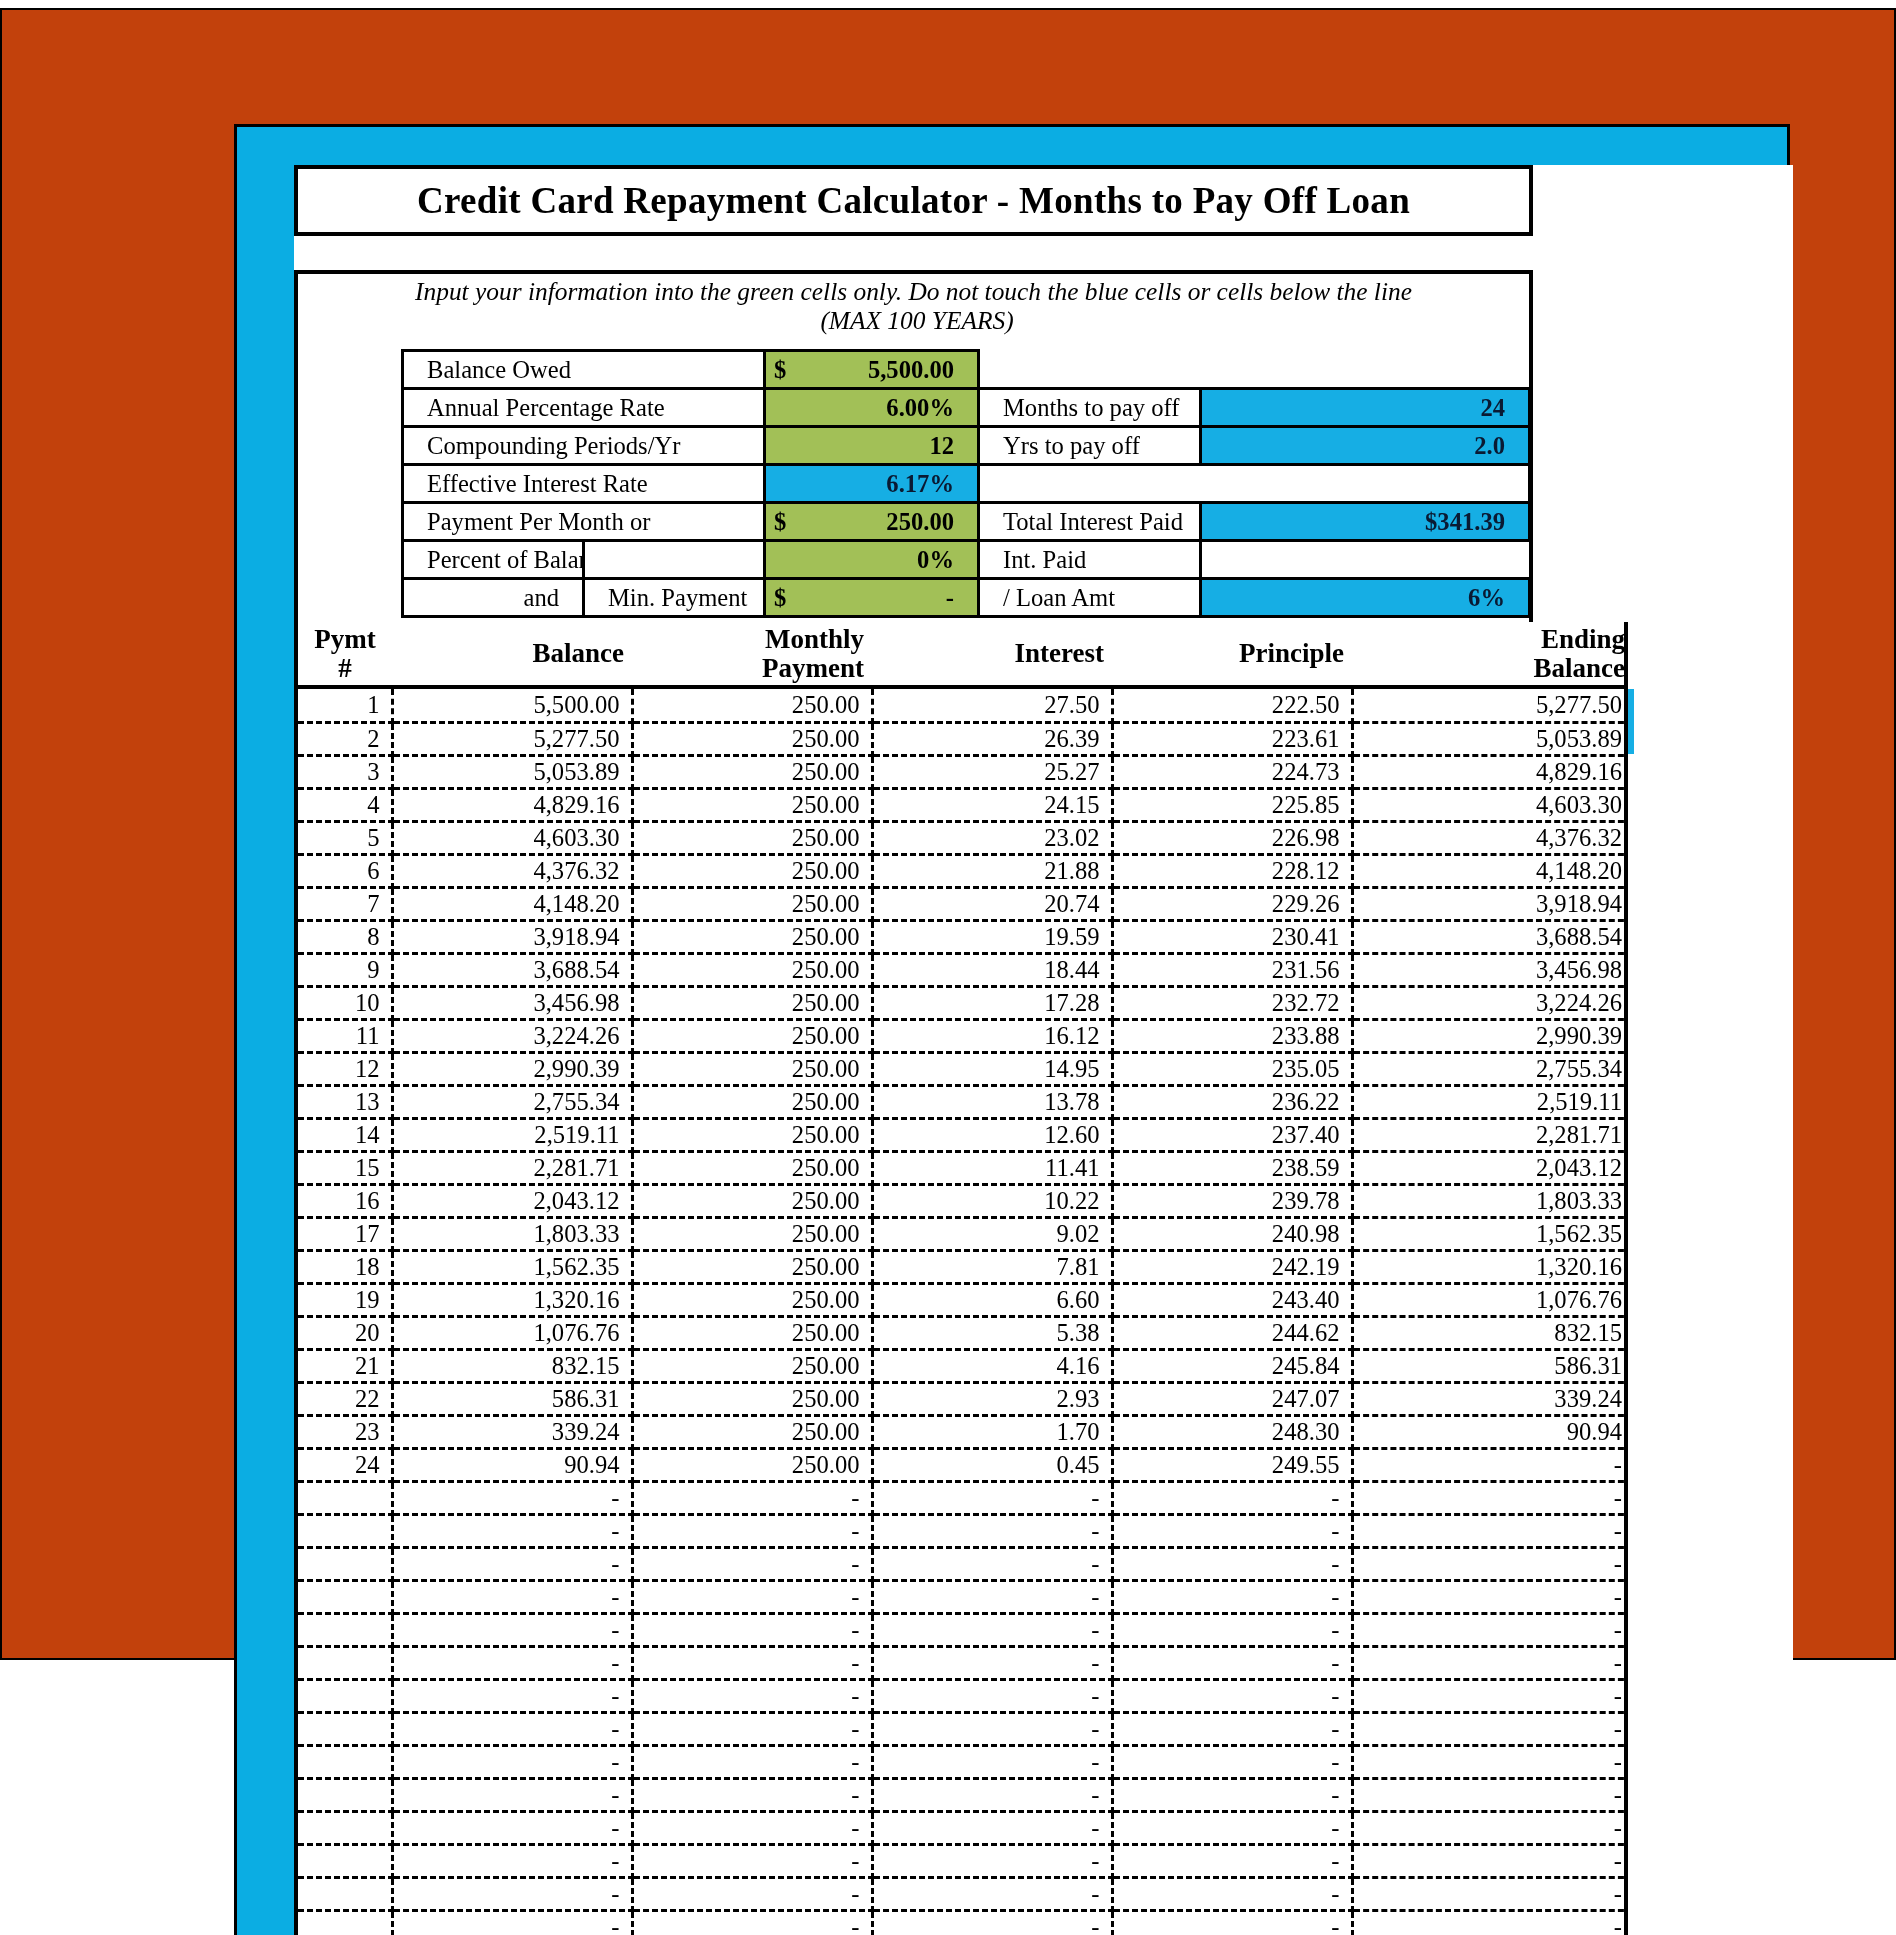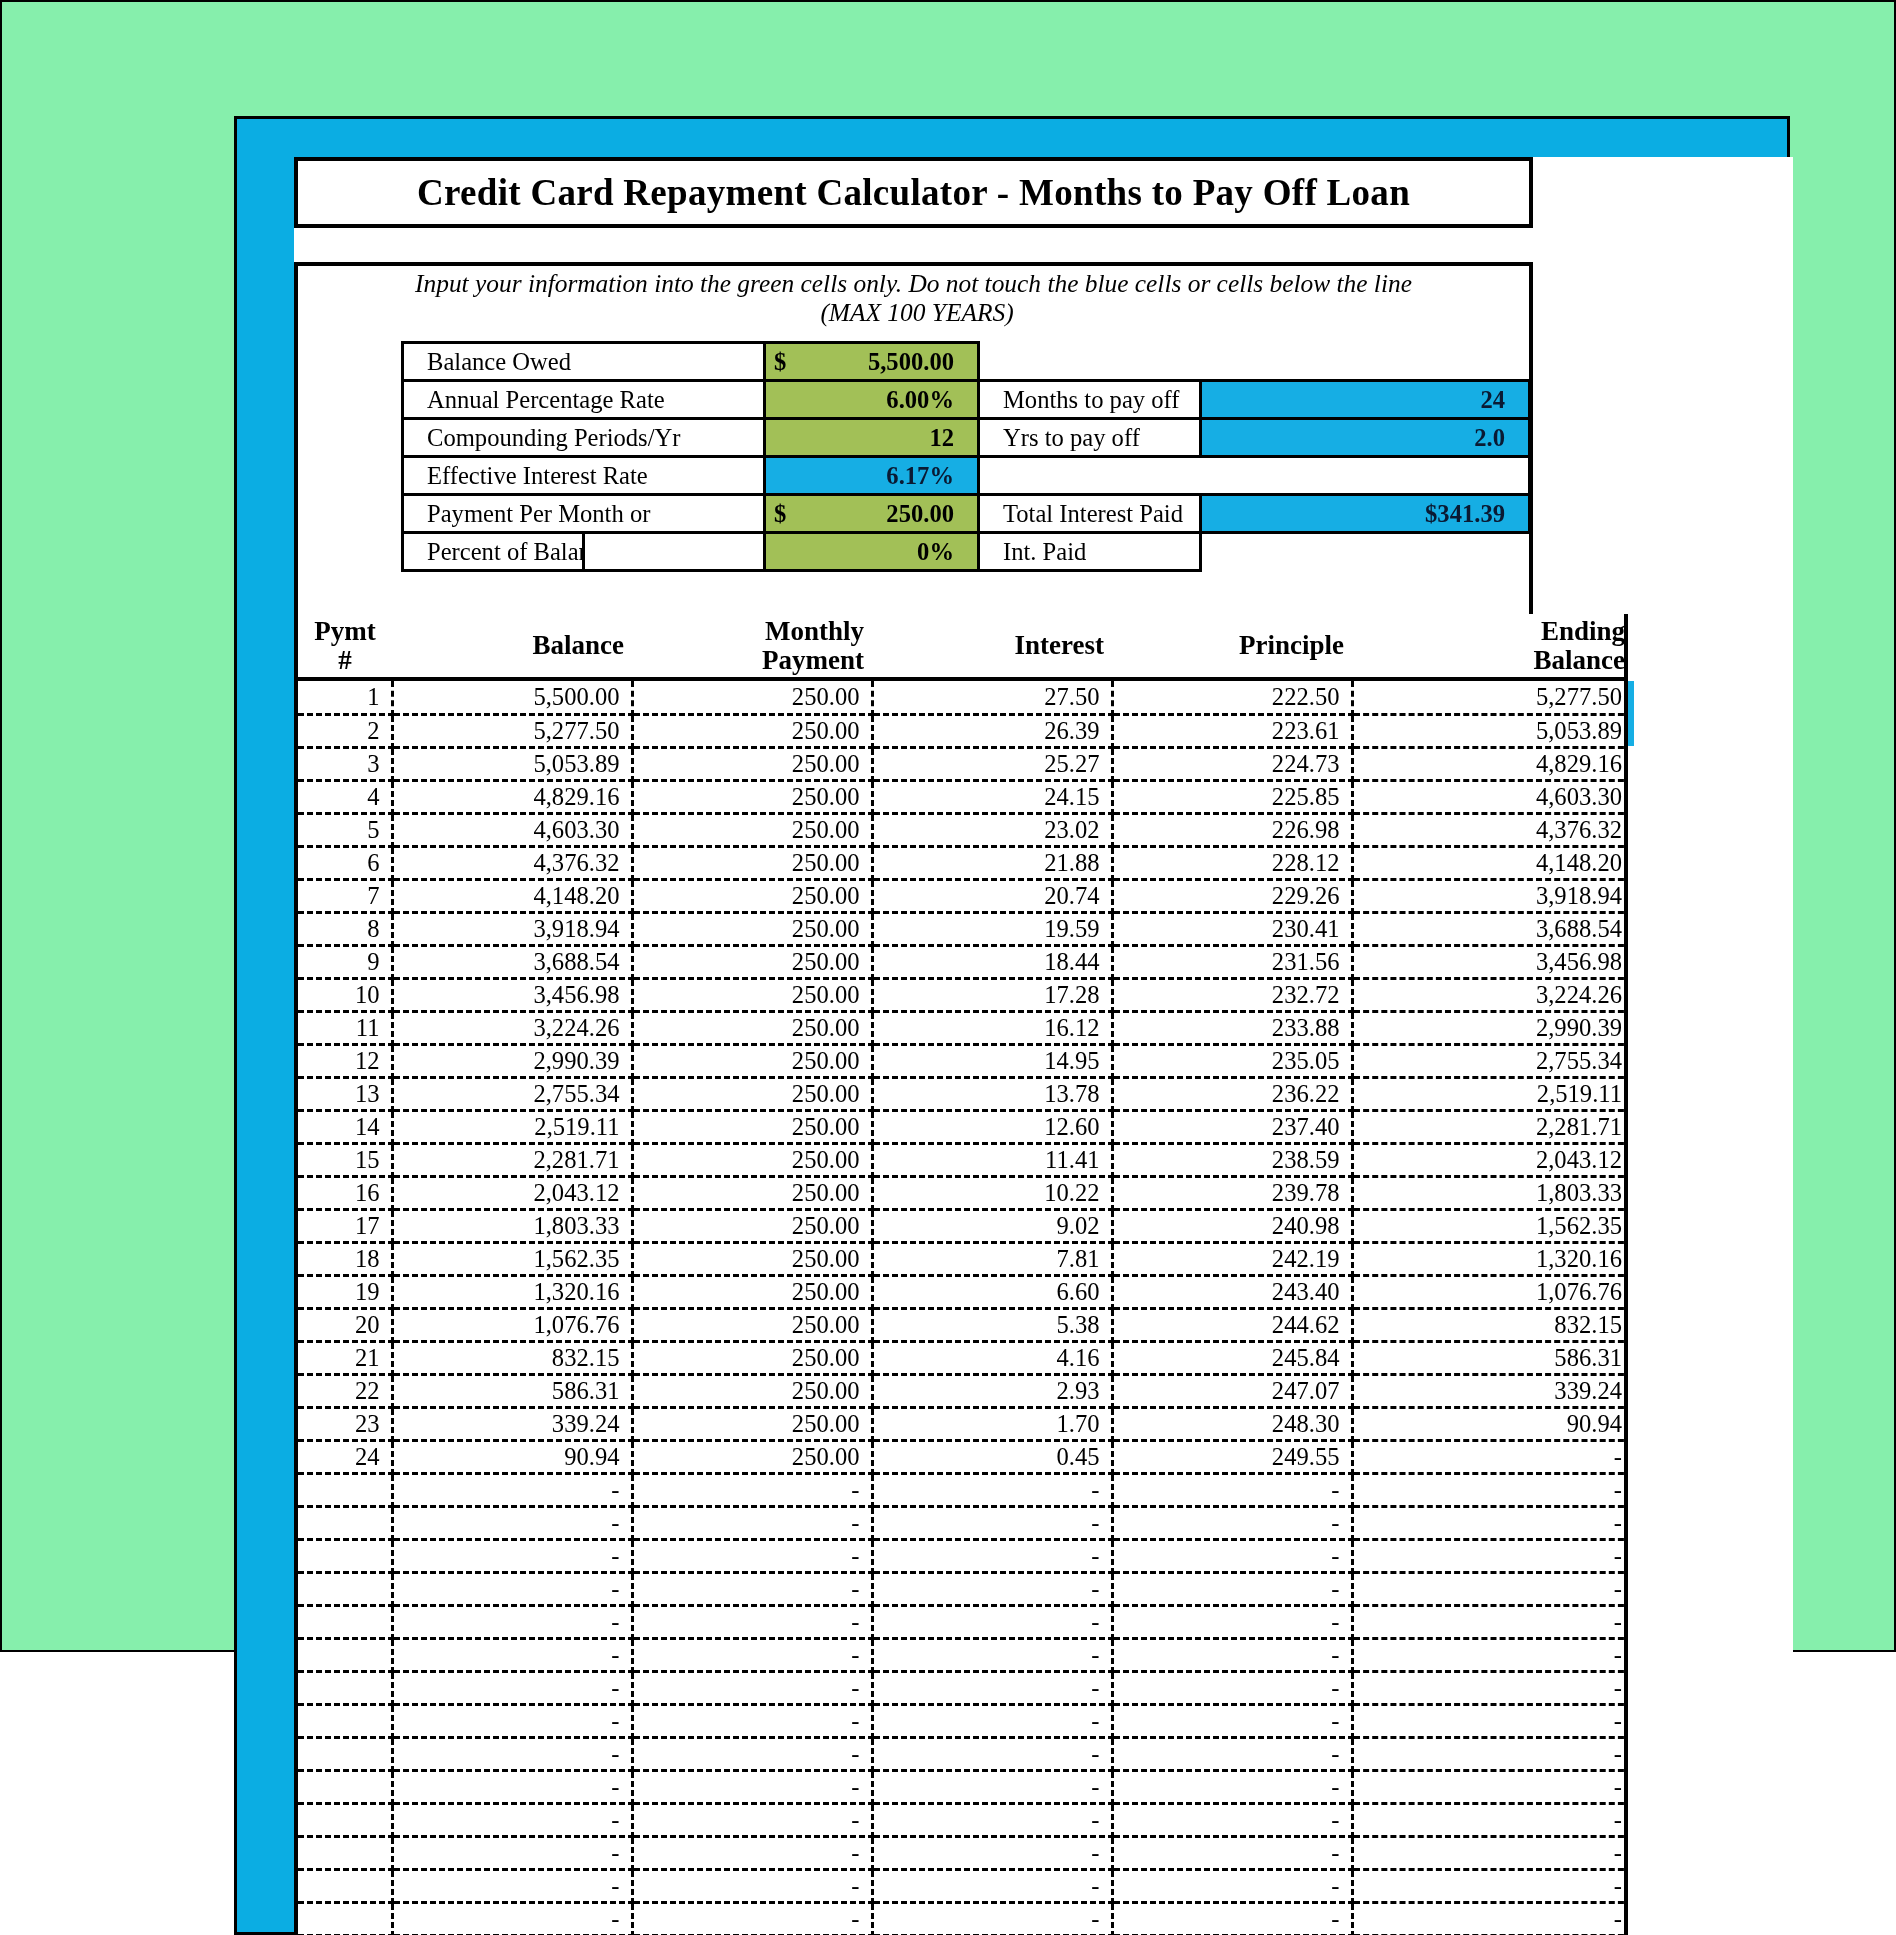--- a/index.html
+++ b/index.html
@@ -10,26 +10,26 @@
   body {
     width: 1896px;
     height: 1935px;
     font-family: "Liberation Serif", "DejaVu Serif", serif;
     overflow: hidden;
   }
 
   
   .page {
     position: absolute;
-    left: 0; top: 0;
+    left: 0; top: 8px;
     width: 1896px;
     height: 1652px;
     box-sizing: border-box;
     border: 2.4px solid #000;
-    background: #86efac;
+    background: #c2410c;
   }
 
   
   .blue-frame {
     position: absolute;
     left: 232px;
     top: 114px;
     width: 1556px;
     height: 1819px;
     background: #0BADE3;
@@ -296,20 +296,30 @@
           </tr>
 
           <tr>
             <td class="lbl">Percent of Balance</td>
             <td></td>
             <td class="green num">0%</td>
             <td class="lbl">Int. Paid</td>
             <td class="nb"></td>
           </tr>
 
+          <tr>
+            <td class="lbl-r">and</td>
+            <td class="lbl">Min. Payment</td>
+            <td class="green cur">
+              <span class="sym">$</span>
+              <span>-</span>
+            </td>
+            <td class="lbl">/ Loan Amt</td>
+            <td class="blue num">6%</td>
+          </tr>
         </tbody>
       </table>
     </div>
 
     <div class="amort-head">
       <table>
         <colgroup>
           <col class="c-num">
             <col class="c-bal">
             <col class="c-pay">

